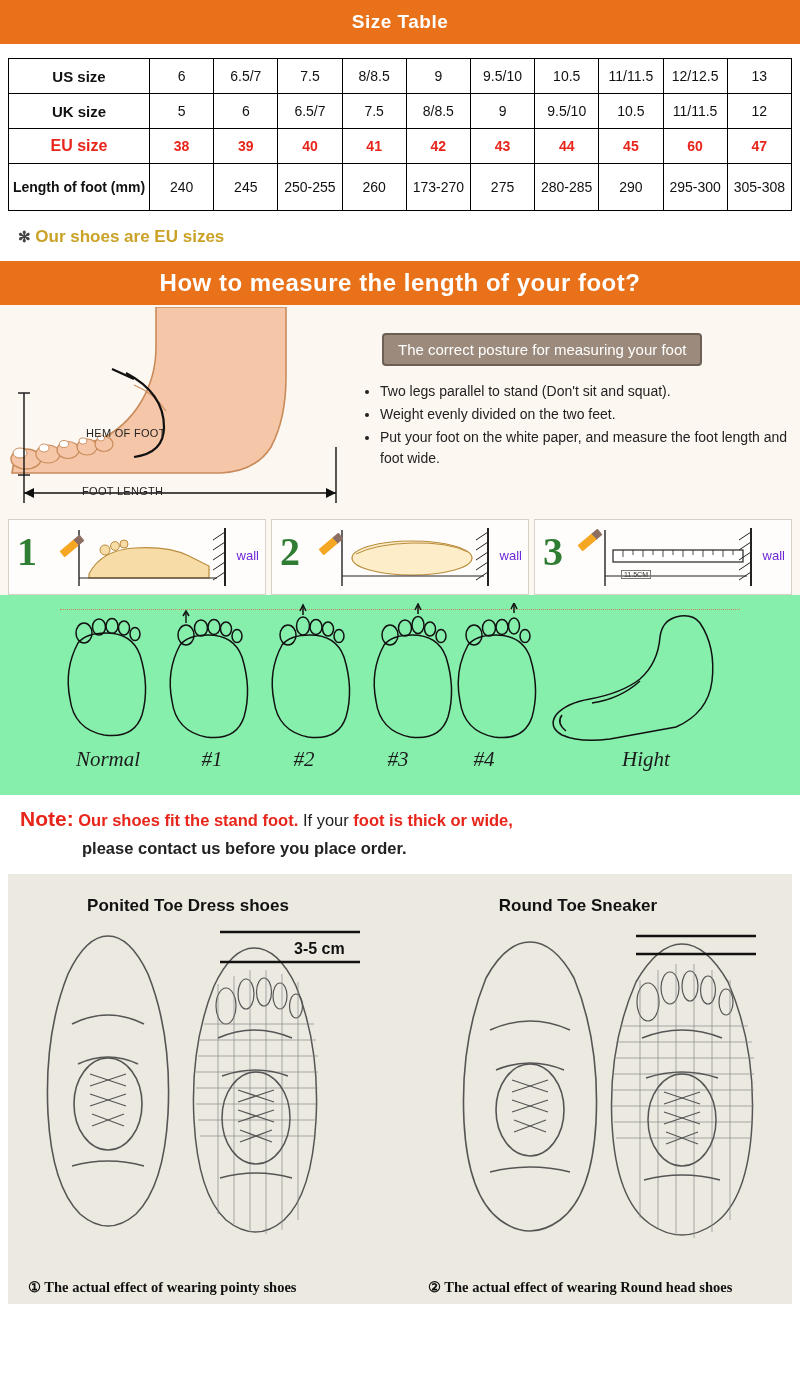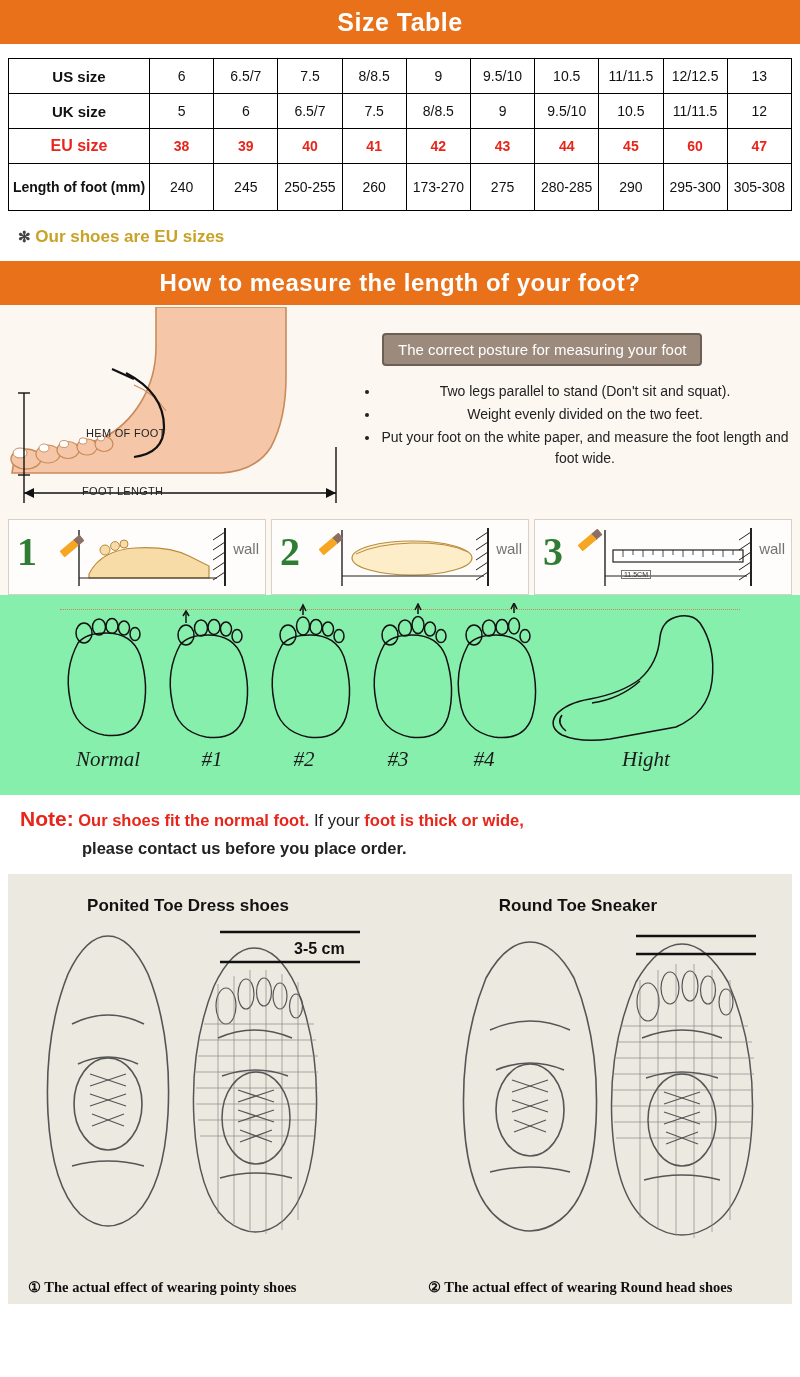--- a/index.html
+++ b/index.html
@@ -24,21 +24,21 @@
   .banner {
     background: #e8711a;
     color: #ffffff;
     text-align: center;
     font-weight: bold;
     letter-spacing: .5px;
   }
   .banner-top {
     height: 44px;
     line-height: 44px;
-    font-size: 25px;
+    font-size: 19px;
   }
   .banner-measure {
     height: 44px;
     line-height: 44px;
     font-size: 24px;
   }
 
   
   .table-wrap {
     padding: 14px 8px 0 8px;
@@ -131,21 +131,20 @@
     font-size: 15px;
   }
   .bullets {
     position: absolute;
     left: 360px;
     top: 76px;
     width: 430px;
     font-size: 14px;
     color: #222;
     line-height: 21px;
-    text-align: center;
   }
   .bullets li { margin-bottom: 2px; }
   .bullets ul { margin: 0; padding-left: 20px; }
   .bullets ul li::marker { font-size: 14px; }
 
   
   .steps {
     display: flex;
     gap: 5px;
     padding: 4px 8px 0 8px;
@@ -165,23 +164,23 @@
     top: 12px;
     font-size: 40px;
     font-weight: bold;
     color: #2e7d32;
     font-family: "Liberation Serif", serif;
     line-height: 40px;
   }
   .wall-label {
     position: absolute;
     right: 6px;
-    top: 20px;
-    font-size: 15px;
-    color: #737373;
+    top: 28px;
+    font-size: 13px;
+    color: #6d28d9;
   }
   .wall-hatch {
     position: absolute;
     right: 38px;
     top: 8px;
     width: 16px;
     height: 58px;
   }
   .pencil {
     position: absolute;
@@ -546,21 +545,21 @@
     <div class="foot-label" style="left:48px;">Normal</div>
     <div class="foot-label" style="left:152px;">#1</div>
     <div class="foot-label" style="left:244px;">#2</div>
     <div class="foot-label" style="left:338px;">#3</div>
     <div class="foot-label" style="left:424px;">#4</div>
     <div class="foot-label" style="left:566px; width:160px;">Hight</div>
   </div>
 
   <div class="note">
     <span class="lbl">Note:</span>
-    <span class="red">Our shoes fit the normal foot.</span>
+    <span class="red">Our shoes fit the stand foot.</span>
     <span class="dark">If your</span>
     <span class="red">foot is thick or wide,</span>
     <span class="line2">please contact us before you place order.</span>
   </div>
 
   <div class="compare">
     <div class="cmp-title left">Ponited Toe Dress shoes</div>
     <div class="cmp-title right">Round Toe Sneaker</div>
     <div class="gap-label">3-5 cm</div>
 

